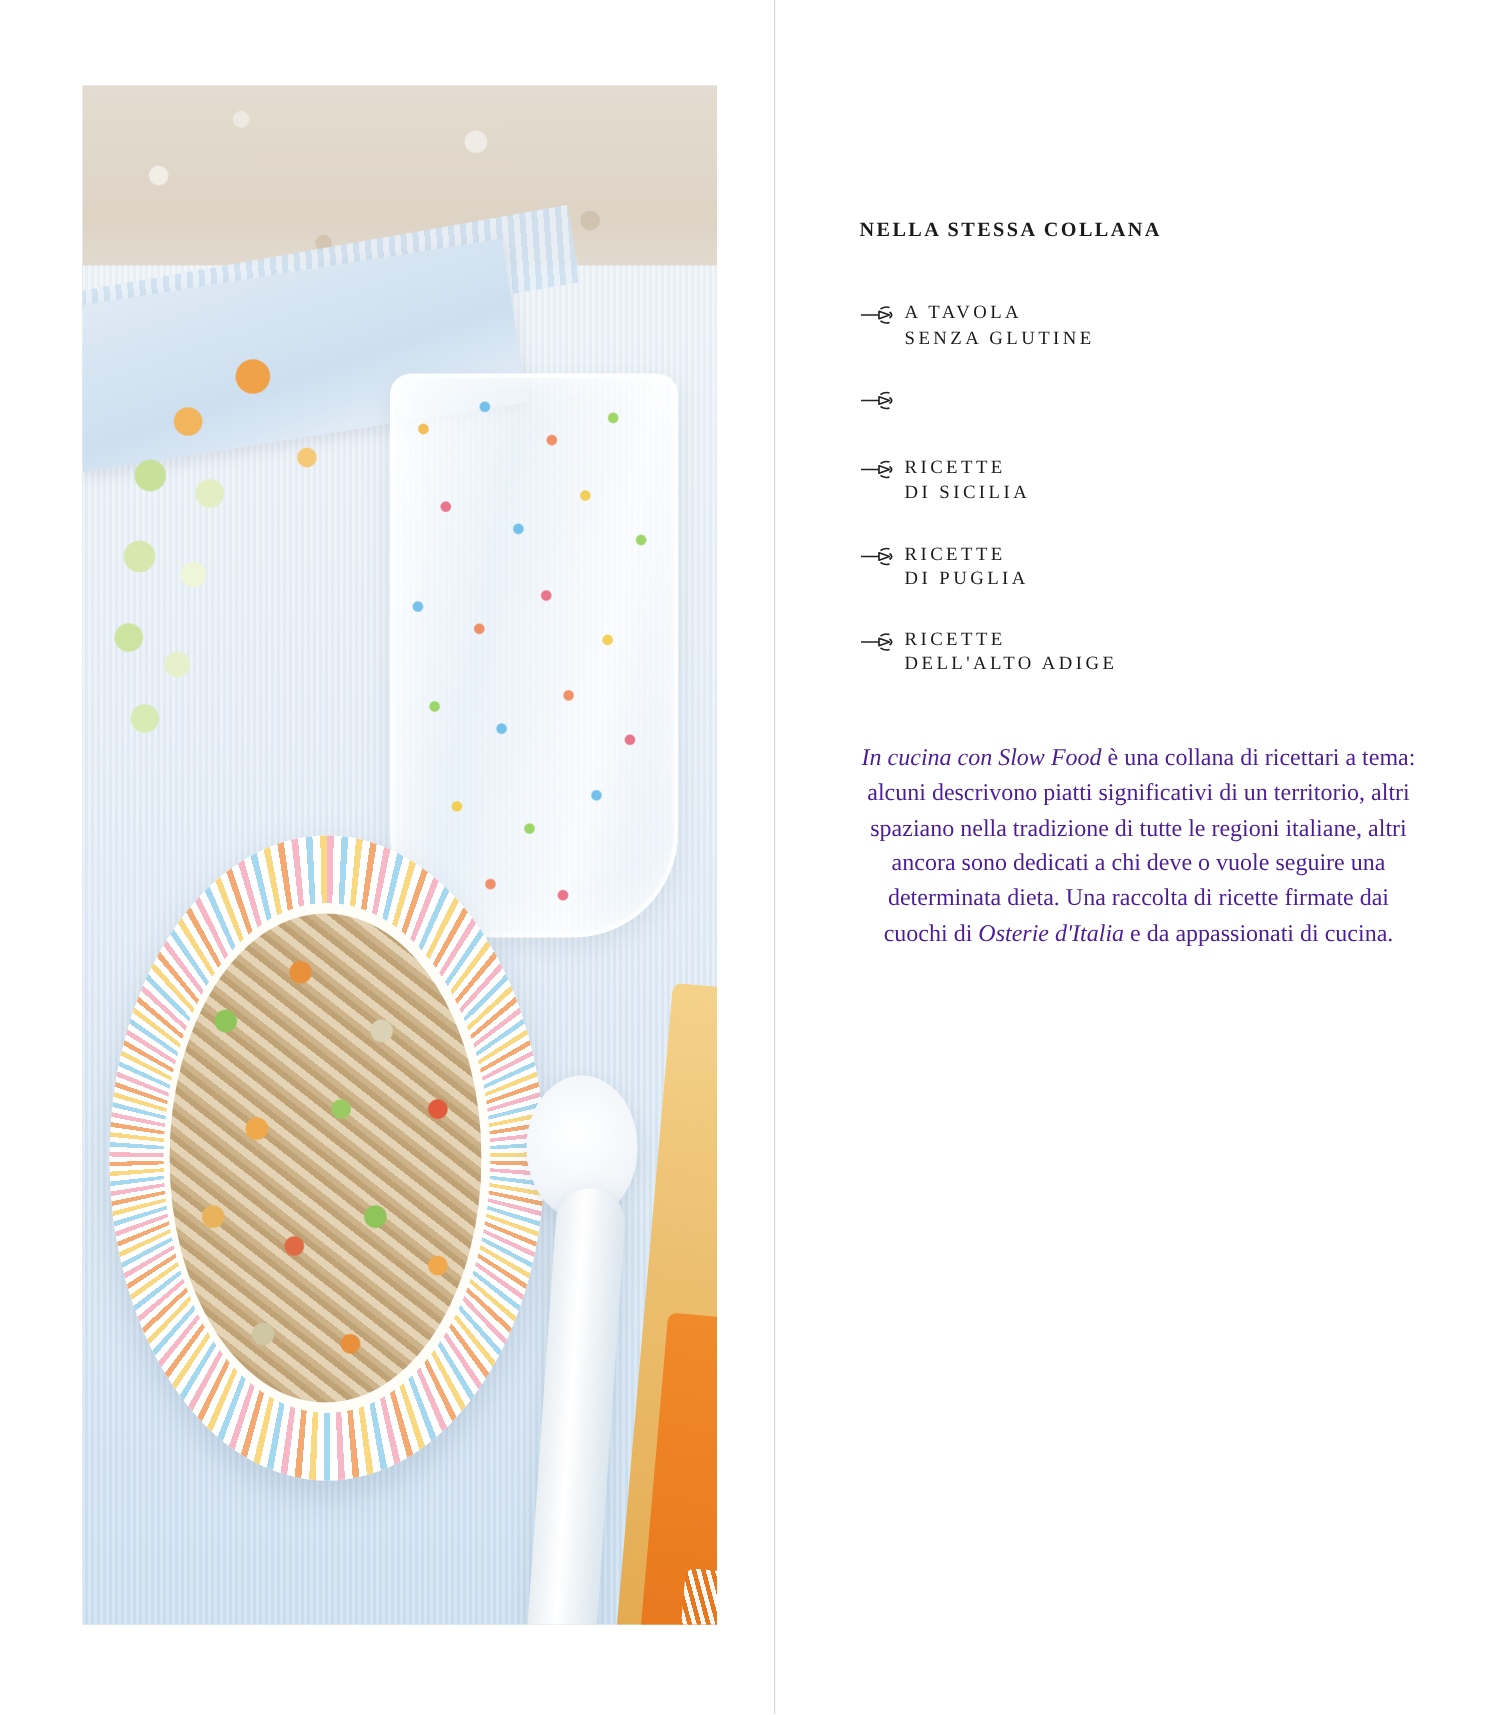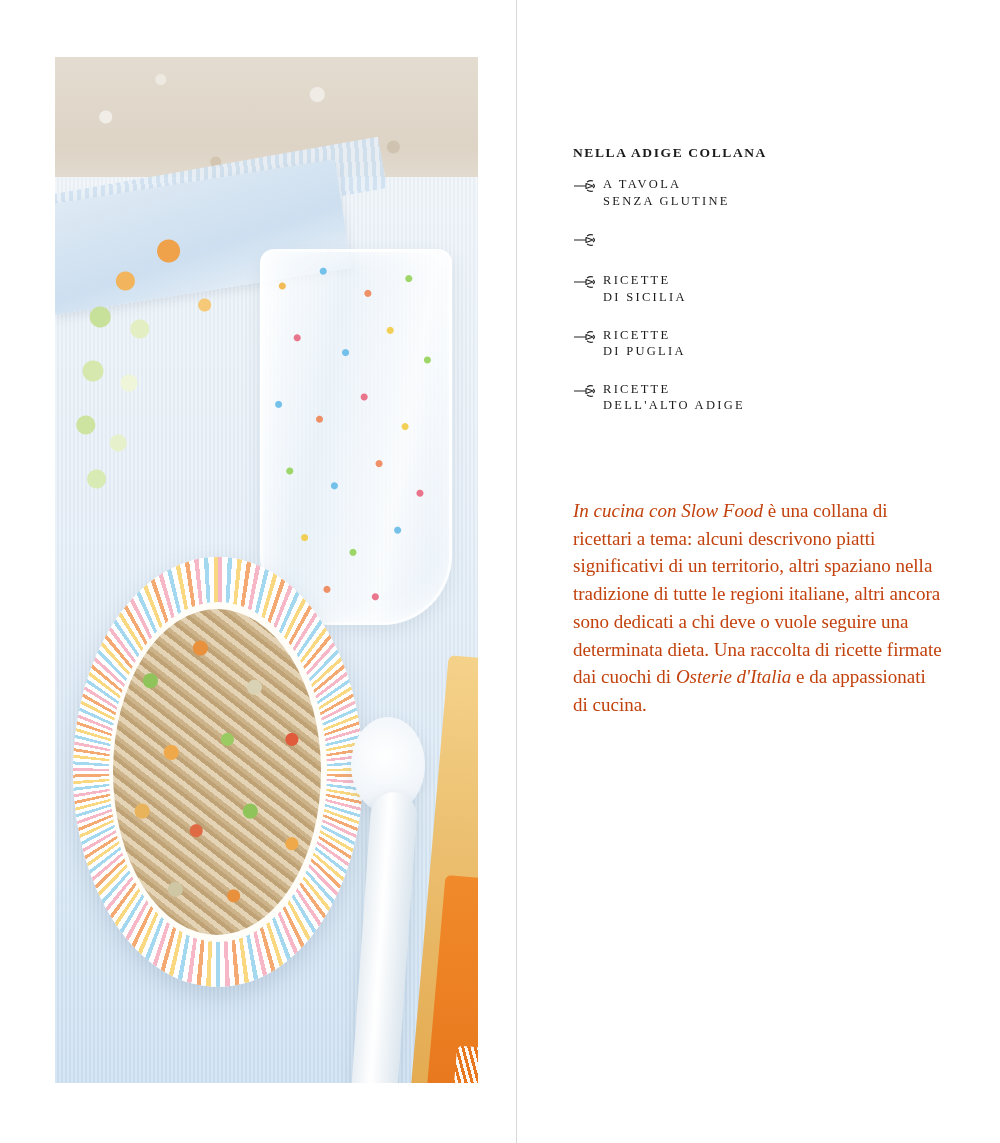--- a/index.html
+++ b/index.html
@@ -216,20 +216,21 @@
   .book-list {
     position: absolute;
     left: 56px;
     top: 176px;
     width: 400px;
   }
   .book-item {
     display: flex;
     align-items: flex-start;
     margin-bottom: 21px;
+    margin-top: 24px;
   }
   .manicule {
     width: 30px;
     flex: 0 0 30px;
     padding-top: 3px;
     color: #222;
   }
   .book-lines {
     font-family: "Liberation Serif", serif;
     font-size: 12.5px;
@@ -237,24 +238,24 @@
     color: #1a1a1a;
     line-height: 1.33;
     text-transform: uppercase;
   }
   .intro {
     position: absolute;
     left: 56px;
     top: 478px;
     width: 372px;
     font-family: "Liberation Serif", serif;
-    font-size: 19px;
+    font-size: 16px;
     line-height: 1.46;
-    color: #c2410c;
-    text-align: left;
+    color: #4c1d95;
+    text-align: center;
   }
   .intro i { font-style: italic; }
 </style>
 </head>
 <body>
 
 <div class="page">
 
   <div class="left-page">
     <div class="photo">
@@ -274,21 +275,21 @@
       <div class="ph-layer ph-zebra"></div>
       <div class="ph-layer ph-spoon-bowl"></div>
       <div class="ph-layer ph-spoon-handle"></div>
     </div>
   </div>
 
   <div class="gutter-line"></div>
 
   <div class="right-page">
 
-    <div class="collana-title">NELLA ADIGE COLLANA</div>
+    <div class="collana-title">NELLA STESSA COLLANA</div>
 
     <div class="book-list">
 
       <div class="book-item">
         <div class="manicule">
           <svg width="26" height="14" viewBox="0 0 26 14">
             <path d="M1 7 L13 7 M13 4.5 L20 7 L13 9.5 Z M14 3 q3 -2 6 -1 M14 11 q3 2 6 1 M20 5 q3 2 0 4" fill="none" stroke="#222" stroke-width="1.1" stroke-linejoin="round"></path>
           </svg>
         </div>
         <div class="book-lines">

